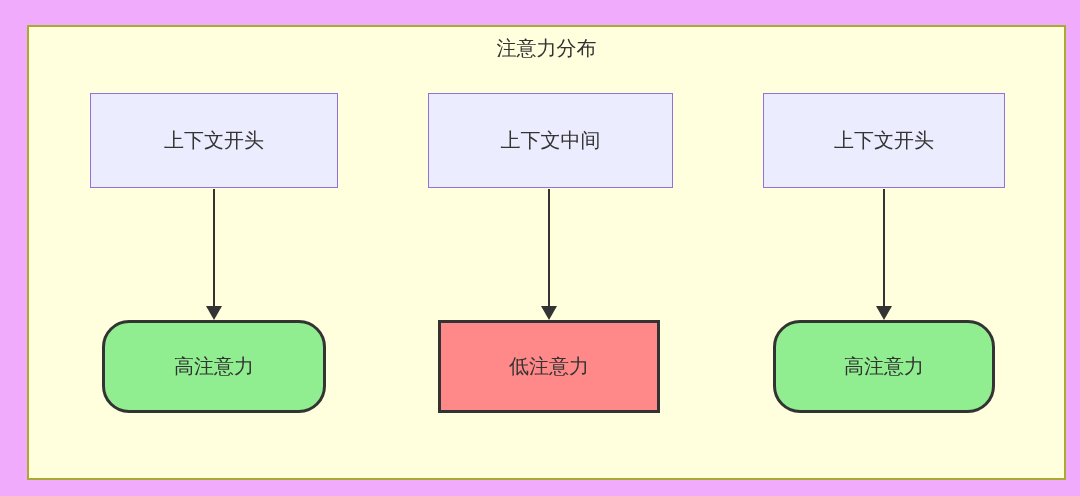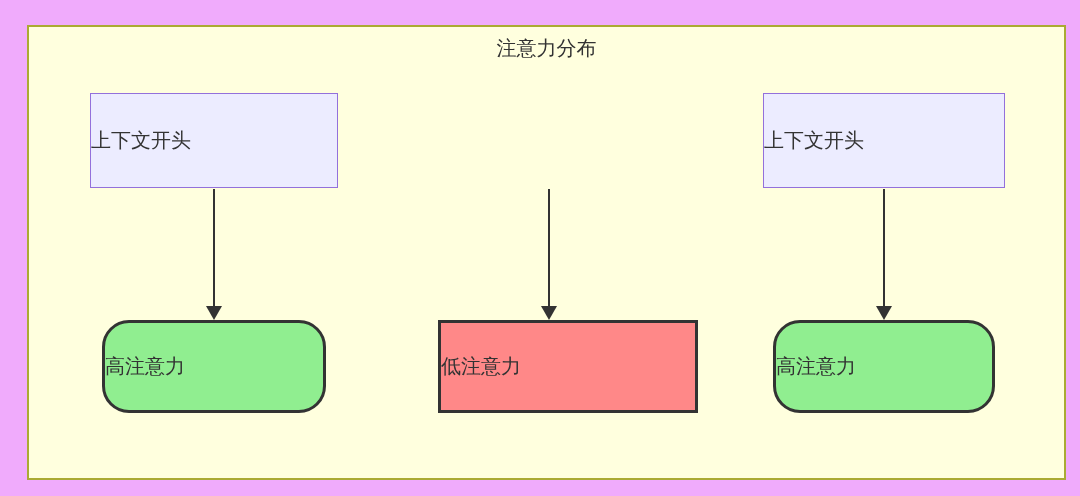--- a/index.html
+++ b/index.html
@@ -34,42 +34,42 @@
     text-align: center;
     font-size: 20px;
     line-height: 24px;
     color: var(--text, #333333);
   }
   .node {
     position: absolute;
     box-sizing: border-box;
     display: flex;
     align-items: center;
-    justify-content: flex-start;
+    justify-content: center;
     font-size: 20px;
     color: var(--text, #333333);
   }
   .source {
     top: 93px;
     height: 95px;
     background: var(--source-fill, #ececff);
     border: 1.5px solid var(--source-border, #9370db);
   }
   .source.c1 { left: 90px;  width: 248px; }
   .source.c2 { left: 428px; width: 245px; }
   .source.c3 { left: 763px; width: 242px; }
   .result {
     top: 320px;
     height: 93px;
     border: 3px solid var(--result-border, #333333);
   }
   .result.high { background: var(--high-fill, #90ee90); border-radius: 27px; }
   .result.low  { background: var(--low-fill, #ff8888); }
   .result.c1 { left: 102px; width: 224px; }
-  .result.c2 { left: 438px; width: 260px; }
+  .result.c2 { left: 438px; width: 222px; }
   .result.c3 { left: 773px; width: 222px; }
   .edges {
     position: absolute;
     left: 0;
     top: 0;
     width: 1080px;
     height: 496px;
     pointer-events: none;
   }
 </style>
@@ -77,20 +77,23 @@
 <body>
 
 <div class="page">
 
   <div class="container"></div>
 
   <div class="title">注意力分布</div>
 
   <div class="node source c1">
     <span>上下文开头</span>
+  </div>
+  <div class="node source c2">
+    <span>上下文中间</span>
   </div>
   <div class="node source c3">
     <span>上下文开头</span>
   </div>
 
   <svg class="edges" viewBox="0 0 1080 496">
     <g>
       <line x1="214" y1="189" x2="214" y2="307" stroke="#333333" stroke-width="2"></line>
       <polygon points="206,306 222,306 214,320" fill="#333333"></polygon>
     </g>

